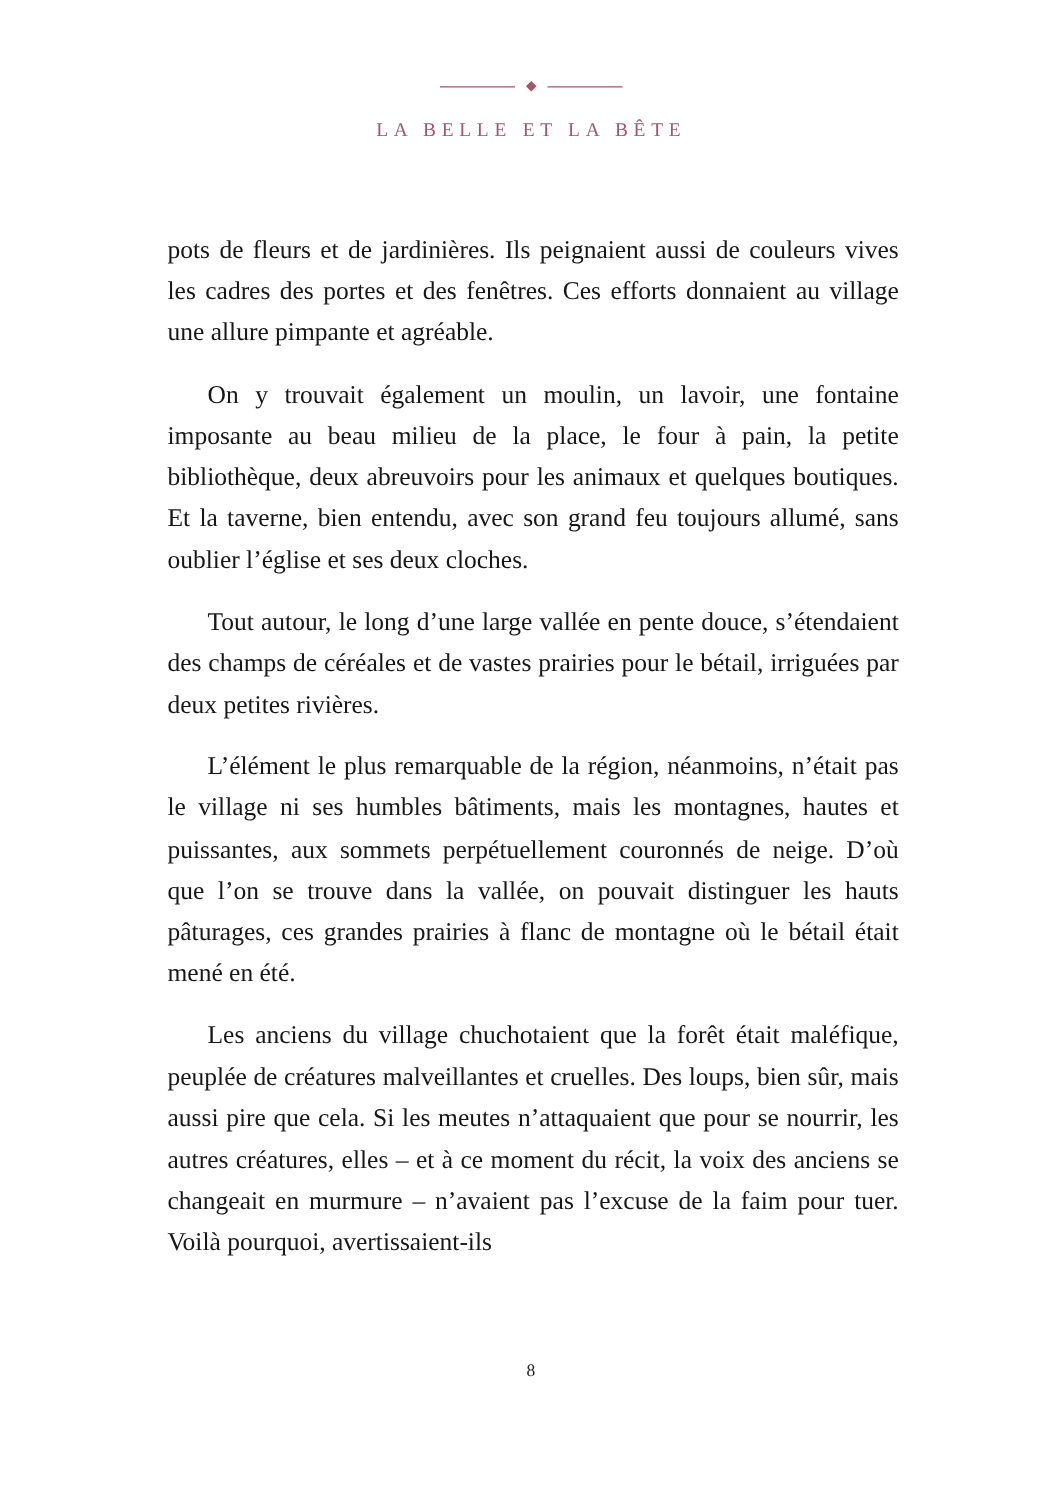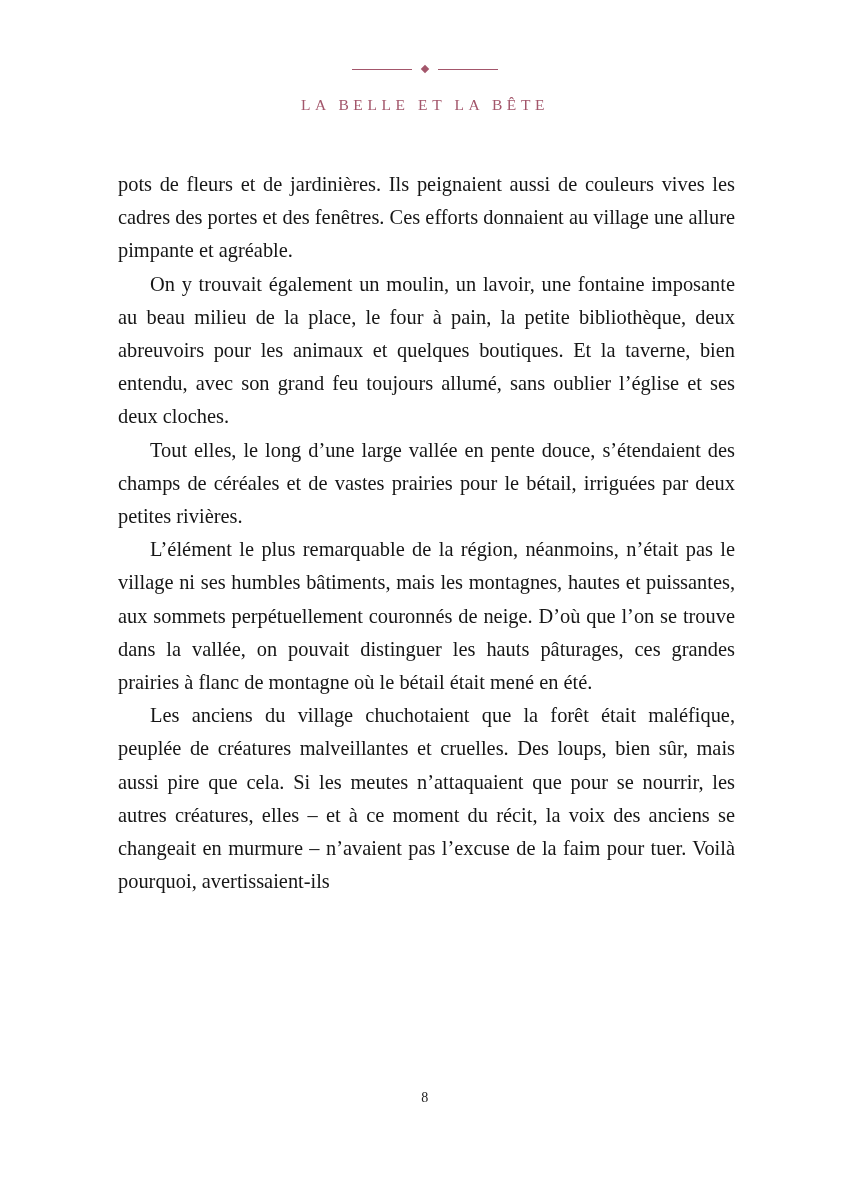--- a/index.html
+++ b/index.html
@@ -68,21 +68,21 @@
     width: 617px;
     font-size: 20.4px;
     line-height: 33.2px;
     text-align: justify;
     text-justify: inter-word;
     hyphens: manual;
     color: #161616;
   }
 
   .textblock p {
-    margin: 0;
+    margin: 16px;
     text-indent: 0;
   }
   .textblock p.indent {
     text-indent: 32px;
   }
 
   
   .folio {
     position: absolute;
     bottom: 68px;
@@ -104,20 +104,20 @@
       <span class="rule"></span>
       <span class="diamond"></span>
       <span class="rule"></span>
     </div>
     <div class="running-head">LA BELLE ET LA BÊTE</div>
   </div>
 
   <div class="textblock">
     <p>pots de fleurs et de jardinières. Ils peignaient aussi de couleurs vives les cadres des portes et des fenêtres. Ces efforts donnaient au village une allure pimpante et agréable.</p>
     <p class="indent">On y trouvait également un moulin, un lavoir, une fontaine imposante au beau milieu de la place, le four à pain, la petite bibliothèque, deux abreuvoirs pour les animaux et quelques boutiques. Et la taverne, bien entendu, avec son grand feu toujours allumé, sans oublier l’église et ses deux cloches.</p>
-    <p class="indent">Tout elles, le long d’une large vallée en pente douce, s’étendaient des champs de céréales et de vastes prairies pour le bétail, irriguées par deux petites rivières.</p>
+    <p class="indent">Tout autour, le long d’une large vallée en pente douce, s’étendaient des champs de céréales et de vastes prairies pour le bétail, irriguées par deux petites rivières.</p>
     <p class="indent">L’élément le plus remarquable de la région, néanmoins, n’était pas le village ni ses humbles bâtiments, mais les montagnes, hautes et puissantes, aux sommets perpétuellement couronnés de neige. D’où que l’on se trouve dans la vallée, on pouvait distinguer les hauts pâturages, ces grandes prairies à flanc de montagne où le bétail était mené en été.</p>
     <p class="indent">Les anciens du village chuchotaient que la forêt était maléfique, peuplée de créatures malveillantes et cruelles. Des loups, bien sûr, mais aussi pire que cela. Si les meutes n’attaquaient que pour se nourrir, les autres créatures, elles – et à ce moment du récit, la voix des anciens se changeait en murmure – n’avaient pas l’excuse de la faim pour tuer. Voilà pourquoi, avertissaient-ils</p>
   </div>
 
   <div class="folio">8</div>
 
 </div>
 
 </body></html>

